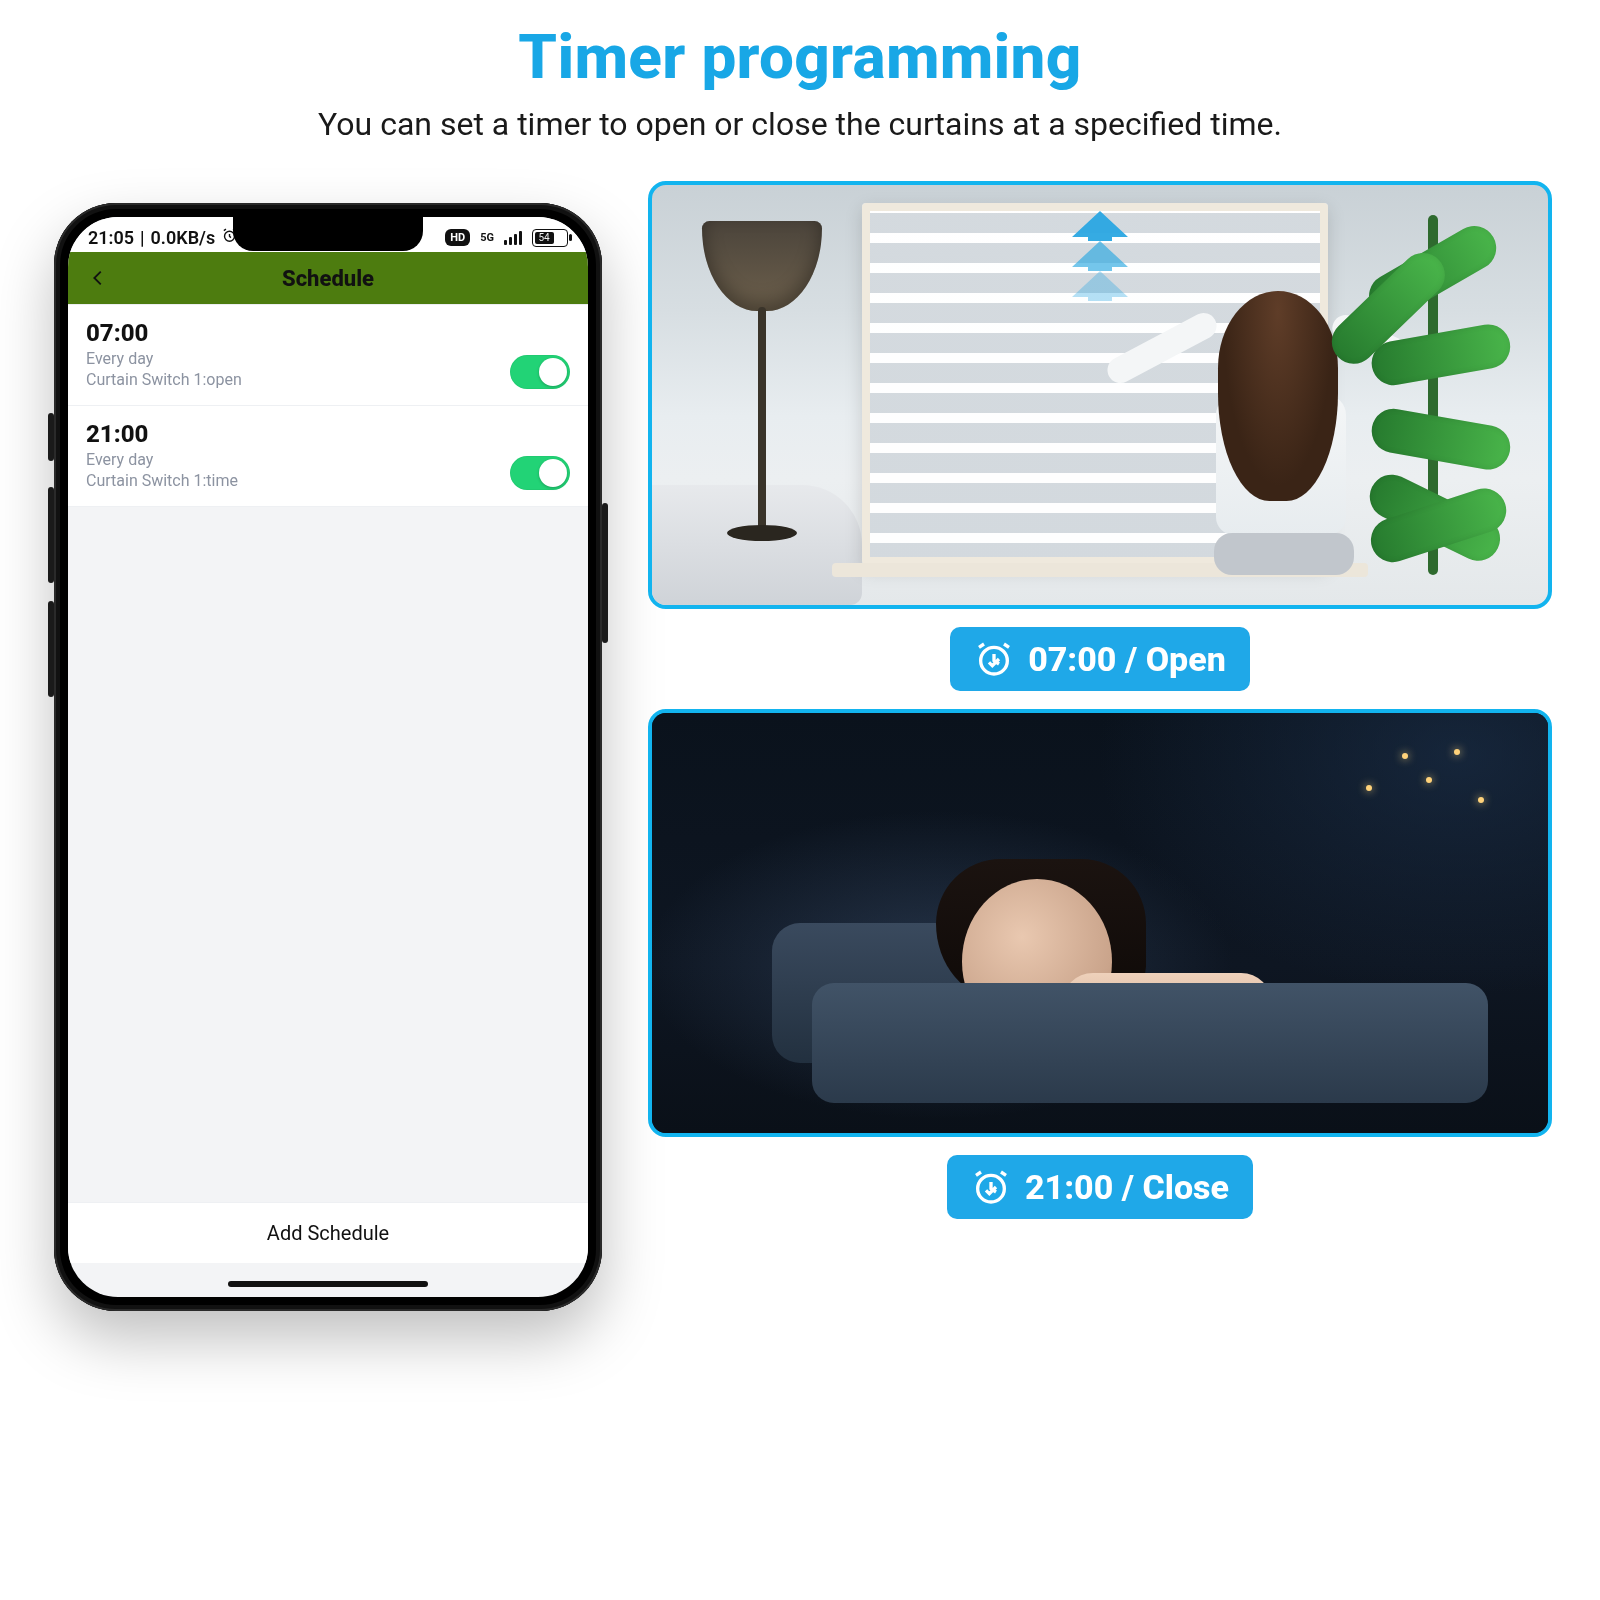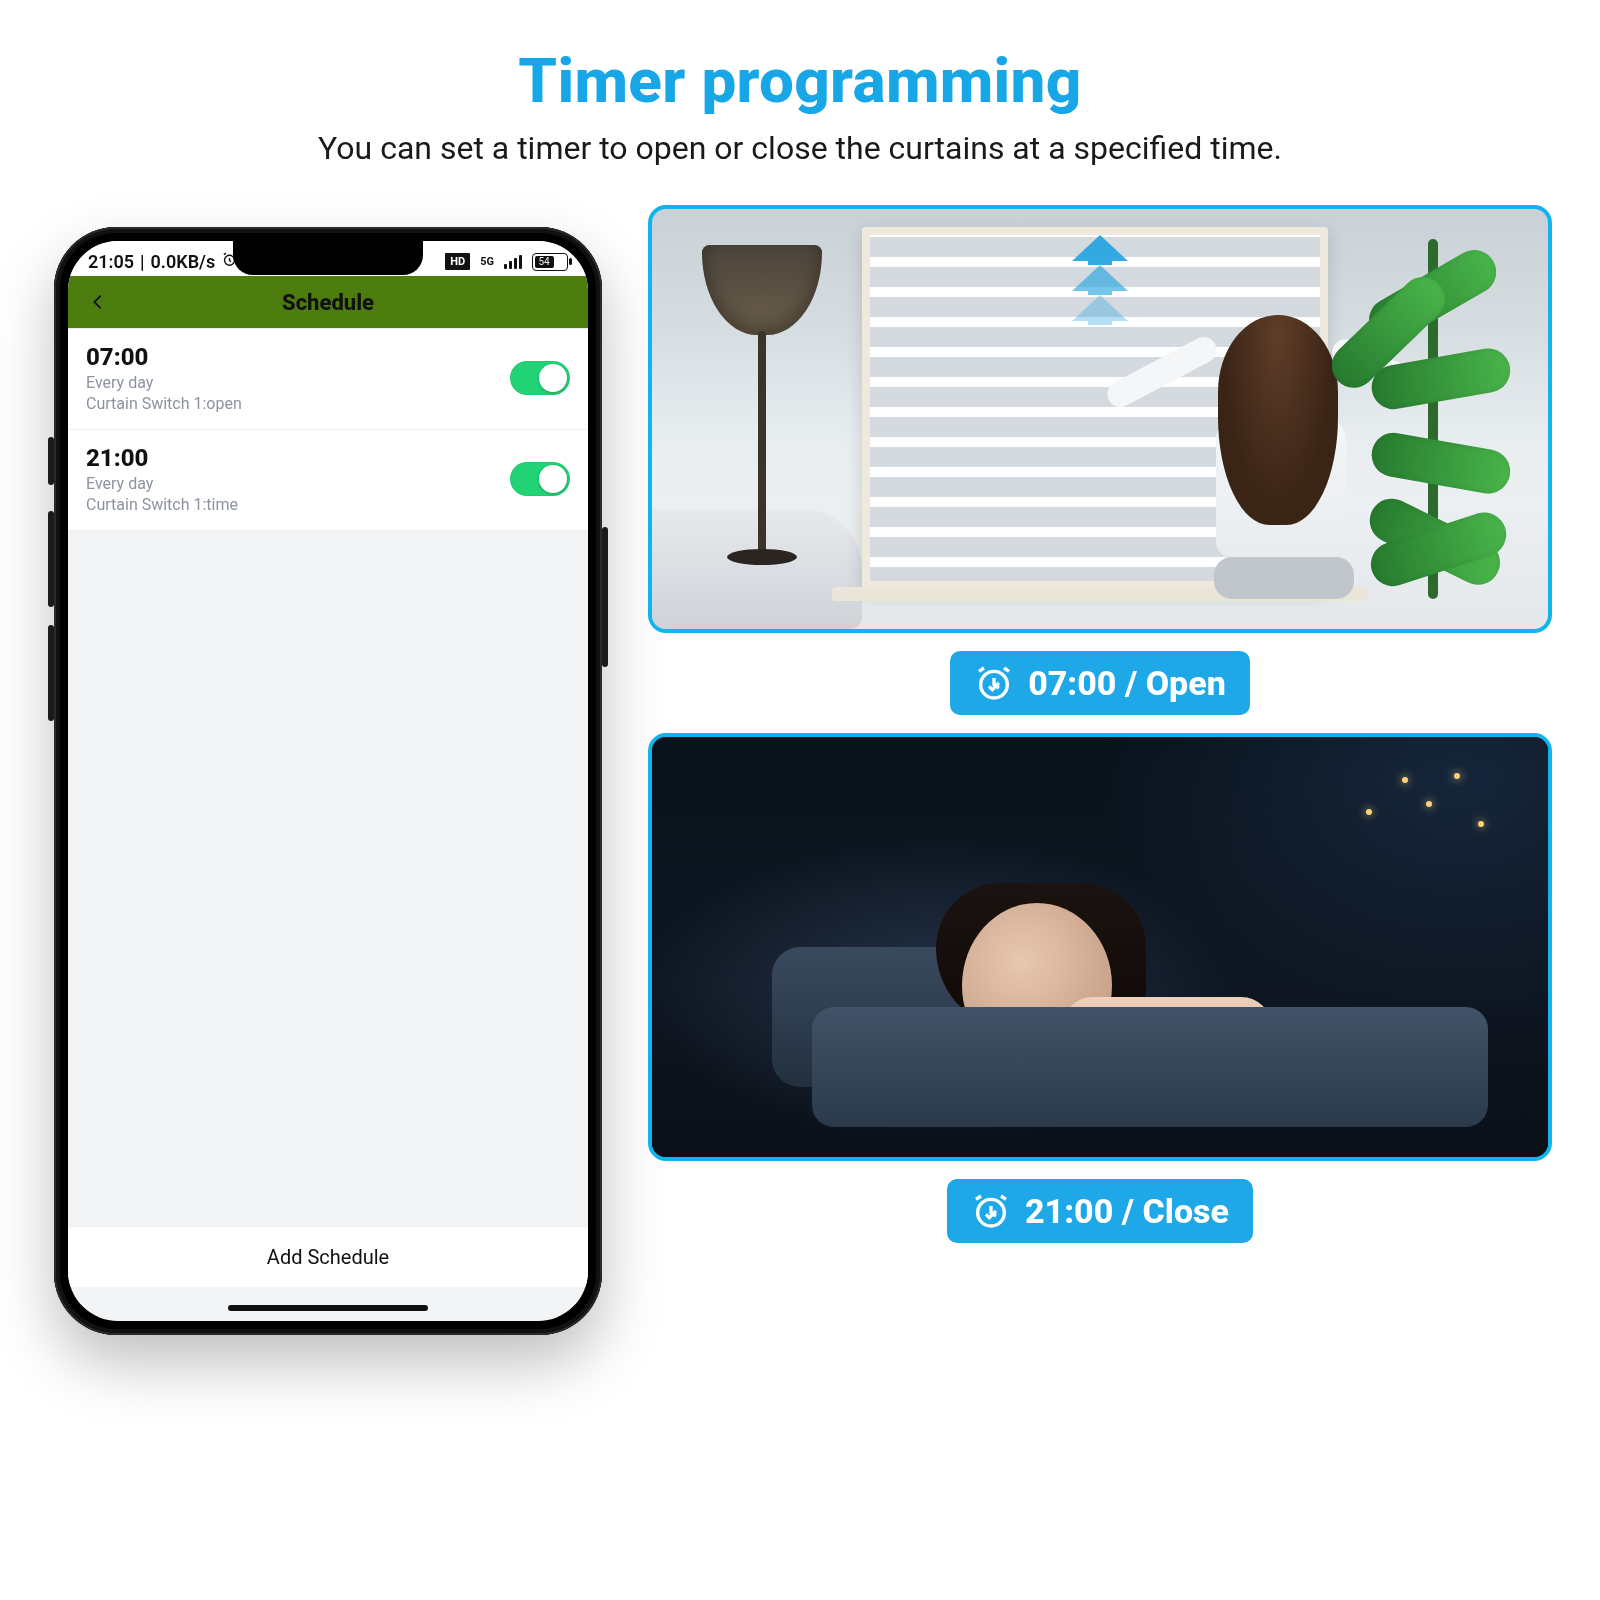--- a/index.html
+++ b/index.html
@@ -18,21 +18,21 @@
     font-family:-apple-system,BlinkMacSystemFont,"Segoe UI",Roboto,Helvetica,Arial,sans-serif;
     color:var(--text);
     position:relative;
     overflow:hidden;
   }
   .title{
     text-align:center;
     color:var(--brand);
     font-weight:800;
     font-size:62px;
-    margin:44px 0 12px;
+    margin:20px 0 12px;
     letter-spacing:.3px;
   }
   .subtitle{
     text-align:center;
     color:#1a1a1a;
     font-size:32px;
     margin:0 40px 30px;
   }
   .layout{
     display:flex;
@@ -154,41 +154,41 @@
     width:190px;height:34px;background:#000;border-radius:0 0 20px 20px;z-index:5;
   }
   .statusbar{
     display:flex;justify-content:space-between;align-items:center;
     padding:10px 20px 4px;
     font-size:18px;color:#111;background:#fff;
   }
   .statusbar .left{display:flex;align-items:center;gap:6px;font-weight:600}
   .statusbar .left .clock-icon{width:17px;height:17px}
   .statusbar .right{display:flex;align-items:center;gap:10px}
-  .pill{font-size:11px;font-weight:700;background:#111;color:#fff;border-radius:1px;padding:2px 5px}
+  .pill{font-size:11px;font-weight:700;background:#111;color:#fff;border-radius:6px;padding:2px 5px}
   .sig{display:inline-flex;align-items:flex-end;gap:2px}
   .sig i{display:block;width:3px;background:#111;border-radius:1px}
   .sig i:nth-child(1){height:5px}
   .sig i:nth-child(2){height:8px}
   .sig i:nth-child(3){height:11px}
   .sig i:nth-child(4){height:14px}
   .sig-label{font-size:11px;font-weight:700}
   .battery{position:relative;width:34px;height:16px;border:1.5px solid #111;border-radius:4px;display:flex;align-items:center}
   .battery:after{content:"";position:absolute;right:-5px;top:4px;width:3px;height:7px;background:#111;border-radius:2px}
   .battery .level{position:absolute;left:2px;top:2px;bottom:2px;width:55%;background:#111;border-radius:2px}
   .battery .num{position:absolute;left:0;right:12px;text-align:center;font-size:10px;color:#fff;mix-blend-mode:difference}
   .appbar{
     background:#4d7c0f;display:flex;align-items:center;justify-content:center;position:relative;height:52px;border-bottom:1px solid #eceef1;
   }
   .appbar .back{position:absolute;left:10px;top:50%;transform:translateY(-50%);width:40px;height:40px;display:flex;align-items:center;justify-content:center}
   .appbar .title2{font-weight:800;font-size:22px;color:#111}
   .notice{padding:12px 20px;color:#8c93a1;font-size:16px;background:var(--screen-bg)}
   .list{background:transparent}
   .row{
-    background:#fff;padding:14px 18px 16px;display:flex;align-items:center;justify-content:space-between;border-bottom:1px solid #eef0f3
+    background:#fff;padding:14px 18px 16px;display:flex;align-items:flex-end;justify-content:space-between;border-bottom:1px solid #eef0f3
   }
   .row .meta{display:flex;flex-direction:column;gap:2px}
   .row .time{font-size:24px;font-weight:800;color:#111}
   .row .sub{font-size:16px;color:#8c93a1}
   .toggle{position:relative;width:60px;height:34px;border-radius:17px;background:var(--toggle-on);box-shadow:inset 0 0 0 1px rgba(0,0,0,.04)}
   .toggle .knob{position:absolute;right:3px;top:3px;width:28px;height:28px;background:#fff;border-radius:50%;box-shadow:0 1px 3px rgba(0,0,0,.25)}
   .add{
     position:absolute;left:0;right:0;bottom:34px;background:#fff;text-align:center;font-size:20px;color:#111;padding:18px 0;border-top:1px solid #eef0f3
   }
   .homebar{position:absolute;bottom:10px;left:50%;transform:translateX(-50%);width:200px;height:6px;border-radius:4px;background:#111}

